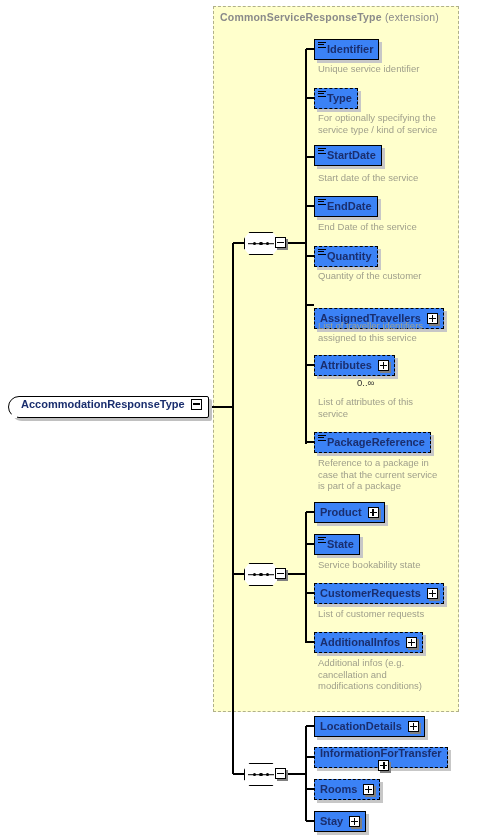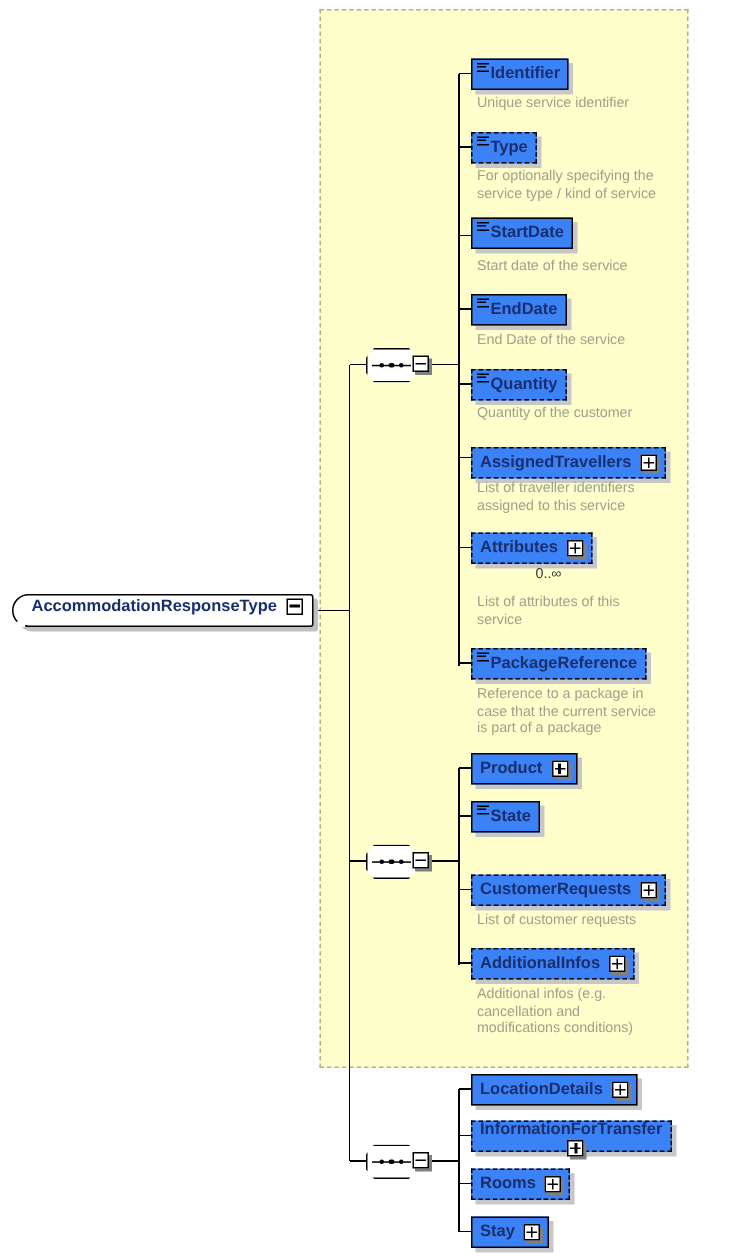--- a/index.html
+++ b/index.html
@@ -148,20 +148,24 @@
     white-space:nowrap;
   }
 </style>
 </head>
 <body>
 
 <div id="diagram">
 
   <div class="group-box" style="left:213px; top:6px; width:246px; height:706px;"></div>
 
+  <div class="group-title" style="left:220px; top:11px;">
+    <b>CommonServiceResponseType</b>
+    <span>(extension)</span>
+  </div>
 
   <svg id="wires" width="502" height="840">
     <g stroke="#000" stroke-width="1.3" fill="none" shape-rendering="crispEdges">
 
       <line x1="212" y1="407" x2="233" y2="407"></line>
 
       <line x1="233" y1="243" x2="233" y2="774"></line>
 
       <line x1="233" y1="243" x2="244" y2="243"></line>
       <line x1="278" y1="243" x2="306" y2="243"></line>
@@ -283,21 +287,21 @@
   <div class="node opt has-icon" style="left:314px; top:246px;">
     <span class="seq-icon">
         <i></i>
         <i></i>
         <i></i>
       </span>
     <span class="node-label">Quantity</span>
   </div>
   <div class="desc" style="left:318px; top:270px; width:150px;">Quantity of the customer</div>
 
-  <div class="node opt" style="left:314px; top:298px;text-align:center;">
+  <div class="node opt" style="left:314px; top:308px;text-align:center;">
     <span class="node-label">AssignedTravellers</span>
     <span class="pm-box plus"></span>
   </div>
   <div class="desc" style="left:318px; top:320px; width:150px;">List of traveller identifiers
 assigned to this service</div>
 
   <div class="node opt" style="left:314px; top:355px;">
     <span class="node-label">Attributes</span>
     <span class="pm-box plus"></span>
   </div>
@@ -323,20 +327,21 @@
   </div>
 
   <div class="node req has-icon" style="left:314px; top:534px;">
     <span class="seq-icon">
         <i></i>
         <i></i>
         <i></i>
       </span>
     <span class="node-label">State</span>
   </div>
+  <div class="desc" style="left:318px; top:559px; width:160px;">Service bookability state</div>
 
   <div class="node opt" style="left:314px; top:583px;">
     <span class="node-label">CustomerRequests</span>
     <span class="pm-box plus"></span>
   </div>
   <div class="desc" style="left:318px; top:608px; width:160px;">List of customer requests</div>
 
   <div class="node opt" style="left:314px; top:632px;">
     <span class="node-label">AdditionalInfos</span>
     <span class="pm-box plus"></span>

